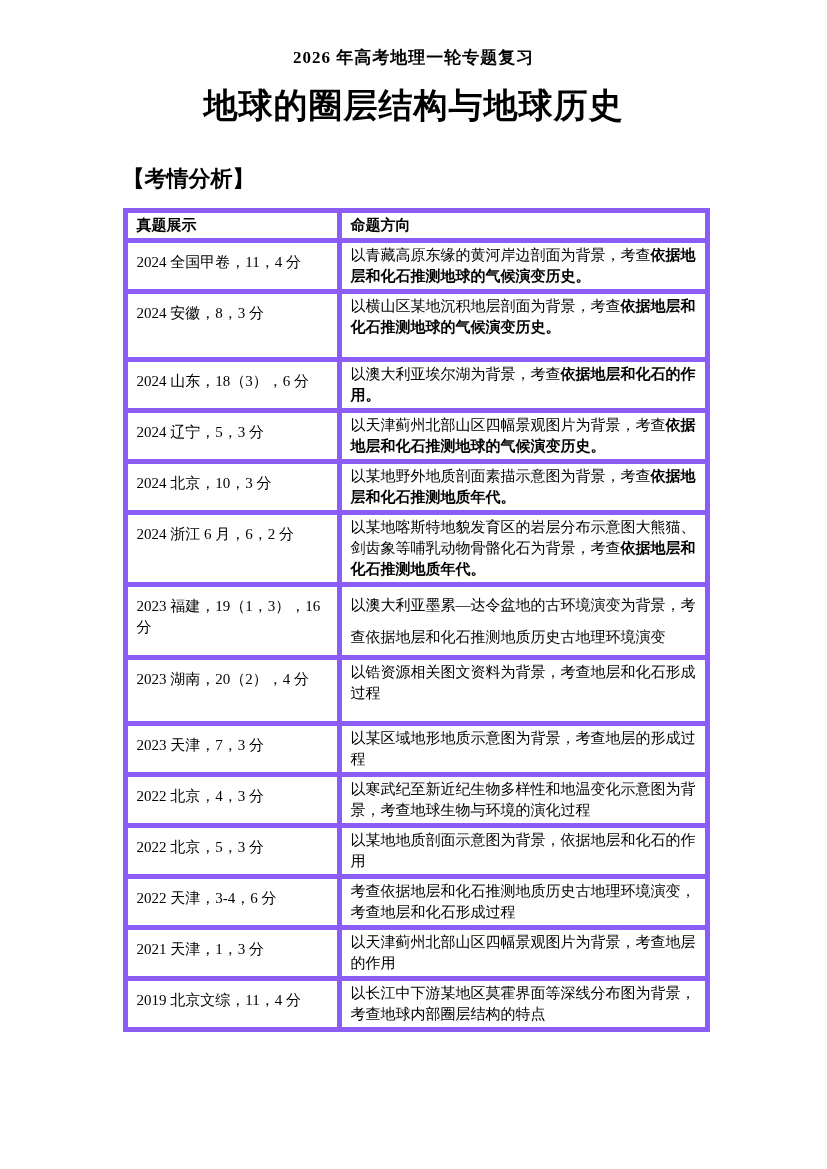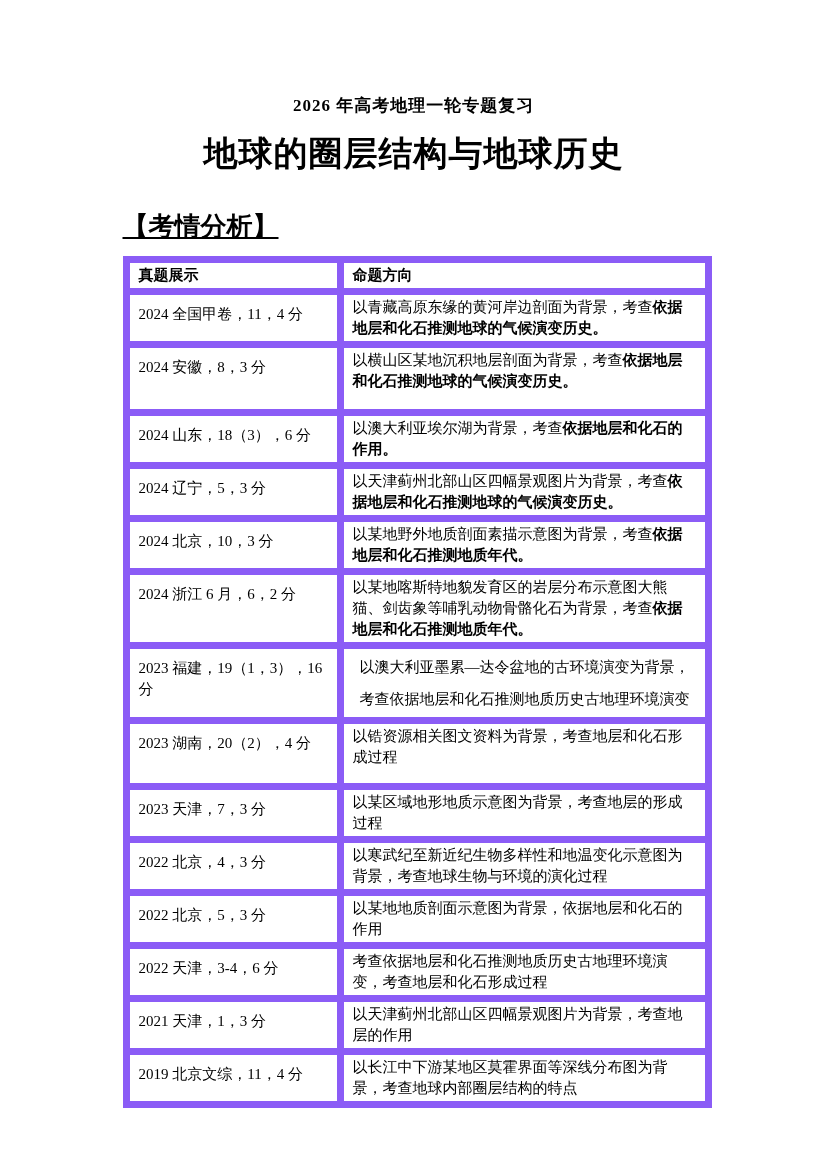--- a/index.html
+++ b/index.html
@@ -12,54 +12,53 @@
   .page {
     position: relative;
     width: 827px;
     height: 1169px;
     background: #ffffff;
     overflow: hidden;
   }
   .content {
     width: 582px;
     margin: 0 auto;
-    padding-top: 94px;
+    padding-top: 46px;
   }
   .subtitle {
     text-align: center;
     font-size: 17px;
     font-weight: bold;
     letter-spacing: 1px;
     line-height: 24px;
   }
   .main-title {
     text-align: center;
     font-size: 34px;
     font-weight: bold;
     letter-spacing: 1px;
     line-height: 44px;
     margin-top: 14px;
   }
   .section-header {
-    font-size: 26px;
+    font-size: 22px;
     font-weight: bold;
     line-height: 30px;
     margin-top: 36px;
-    text-decoration: underline;
   }
   table.exam-table {
     border-collapse: collapse;
     table-layout: fixed;
     width: 582px;
     margin-top: 14px;
   }
   .exam-table col.col-exam { width: 214px; }
   .exam-table col.col-dir  { width: 368px; }
   .exam-table th, .exam-table td {
-    border: 7px solid #8b5cf6;
+    border: 5px solid #8b5cf6;
     font-size: 15px;
     line-height: 21px;
     vertical-align: top;
     text-align: left;
     padding: 2px 8px 2px 9px;
     overflow: hidden;
   }
   .exam-table th {
     font-weight: bold;
     height: 21px;
@@ -77,21 +76,21 @@
   tbody tr:nth-child(6)  { height: 44px; }
   tbody tr:nth-child(7)  { height: 68px; }
   tbody tr:nth-child(8)  { height: 66px; }
   tbody tr:nth-child(9)  { height: 46px; }
   tbody tr:nth-child(10) { height: 40px; }
   tbody tr:nth-child(11) { height: 46px; }
   tbody tr:nth-child(12) { height: 40px; }
   tbody tr:nth-child(13) { height: 46px; }
   tbody tr:nth-child(14) { height: 42px; }
   tbody tr:nth-child(15) { height: 46px; }
-  tbody tr.loose td.c2 { line-height: 32px; text-align: center; }
+  tbody tr.loose td.c2 { line-height: 32px; }
 </style>
 </head>
 <body>
 
 <div class="page">
   <div class="content">
 
     <div class="subtitle">2026 年高考地理一轮专题复习</div>
     <div class="main-title">地球的圈层结构与地球历史</div>
     <div class="section-header">【考情分析】</div>

